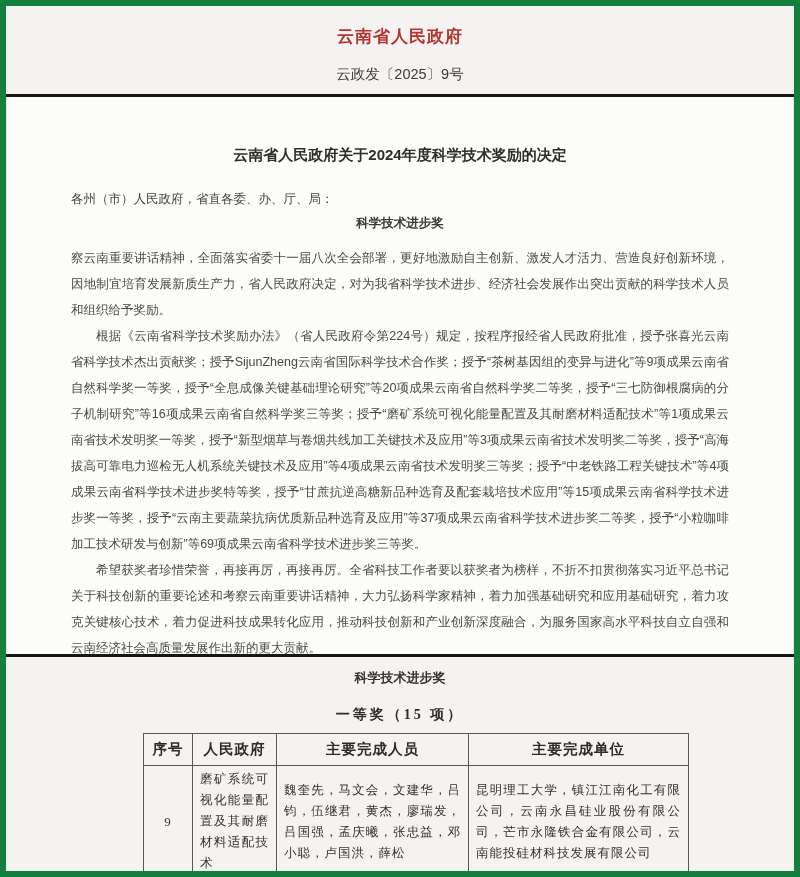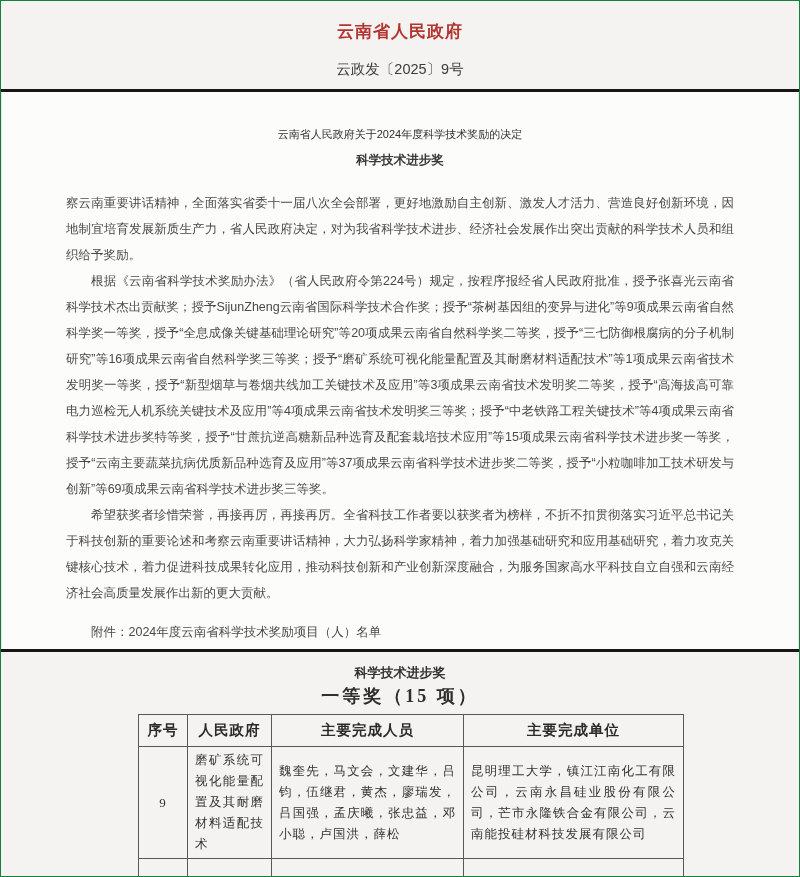--- a/index.html
+++ b/index.html
@@ -3,21 +3,21 @@
 <meta charset="utf-8">
 <style>
   * { margin: 0; padding: 0; box-sizing: border-box; }
   html, body { background: #e9e7e5; }
   .page {
     position: relative;
     width: 800px;
     height: 877px;
     margin: 0 auto;
     background: #f5f3f1;
-    border: 1px solid #15803d;
+    border: 6px solid #15803d;
     overflow: hidden;
     font-family: "Liberation Sans", "DejaVu Sans", sans-serif;
     color: #3f3e3c;
   }
 
   
   .doc-header { padding-top: 21px; text-align: center; }
   .org-name {
     font-size: 17px;
     font-weight: bold;
@@ -41,24 +41,24 @@
   
   .letter {
     height: 557px;
     background: #fcfcfb;
     border-left: 1px solid #e5e3e1;
     border-right: 1px solid #e5e3e1;
     padding: 22px 64px 0 64px;
     overflow: hidden;
   }
   .letter-title {
-    margin-top: 8px;
-    text-align: center;
-    font-size: 11px;
-    font-weight: normal;
+    margin-top: 24px;
+    text-align: center;
+    font-size: 15px;
+    font-weight: bold;
     color: #2e2d2b;
     line-height: 24px;
   }
   .salutation {
     margin-top: 22px;
     font-size: 12.5px;
     line-height: 20px;
     color: #454442;
   }
   .letter-section-heading {
@@ -68,44 +68,44 @@
     font-weight: bold;
     color: #3a3937;
     line-height: 20px;
   }
   .para {
     font-size: 12.5px;
     line-height: 26px;
     text-align: justify;
     color: #4a4947;
   }
-  .para-first { margin-top: 20px; }
+  .para-first { margin-top: 12px; }
   .para-indent { text-indent: 2em; }
   .attachment {
     margin-top: 16px;
     font-size: 12.5px;
     line-height: 20px;
     text-indent: 2em;
     color: #4a4947;
   }
 
   
   .annex { padding-top: 12px; }
   .annex-heading {
     text-align: center;
     font-size: 13px;
     font-weight: bold;
     color: #343330;
     line-height: 18px;
   }
   .annex-subheading {
-    margin-top: 2px;
+    margin-top: 16px;
     text-align: center;
     font-family: "Liberation Serif", "DejaVu Serif", serif;
-    font-size: 18px;
+    font-size: 14px;
     font-weight: bold;
     letter-spacing: 3px;
     color: #2f2e2c;
     line-height: 24px;
   }
   table.award-table {
     margin: 6px 0 0 137px;
     width: 545px;
     border-collapse: collapse;
     table-layout: fixed;
@@ -145,20 +145,21 @@
 
   <div class="doc-header">
     <div class="org-name">云南省人民政府</div>
     <div class="doc-number">云政发〔2025〕9号</div>
   </div>
 
   <div class="rule rule-top"></div>
 
   <div class="letter">
     <div class="letter-title">云南省人民政府关于2024年度科学技术奖励的决定</div>
+    <div class="salutation">各州（市）人民政府，省直各委、办、厅、局：</div>
     <div class="letter-section-heading">科学技术进步奖</div>
     <p class="para para-first">察云南重要讲话精神，全面落实省委十一届八次全会部署，更好地激励自主创新、激发人才活力、营造良好创新环境，因地制宜培育发展新质生产力，省人民政府决定，对为我省科学技术进步、经济社会发展作出突出贡献的科学技术人员和组织给予奖励。</p>
     <p class="para para-indent">根据《云南省科学技术奖励办法》（省人民政府令第224号）规定，按程序报经省人民政府批准，授予张喜光云南省科学技术杰出贡献奖；授予SijunZheng云南省国际科学技术合作奖；授予“茶树基因组的变异与进化”等9项成果云南省自然科学奖一等奖，授予“全息成像关键基础理论研究”等20项成果云南省自然科学奖二等奖，授予“三七防御根腐病的分子机制研究”等16项成果云南省自然科学奖三等奖；授予“磨矿系统可视化能量配置及其耐磨材料适配技术”等1项成果云南省技术发明奖一等奖，授予“新型烟草与卷烟共线加工关键技术及应用”等3项成果云南省技术发明奖二等奖，授予“高海拔高可靠电力巡检无人机系统关键技术及应用”等4项成果云南省技术发明奖三等奖；授予“中老铁路工程关键技术”等4项成果云南省科学技术进步奖特等奖，授予“甘蔗抗逆高糖新品种选育及配套栽培技术应用”等15项成果云南省科学技术进步奖一等奖，授予“云南主要蔬菜抗病优质新品种选育及应用”等37项成果云南省科学技术进步奖二等奖，授予“小粒咖啡加工技术研发与创新”等69项成果云南省科学技术进步奖三等奖。</p>
     <p class="para para-indent">希望获奖者珍惜荣誉，再接再厉，再接再厉。全省科技工作者要以获奖者为榜样，不折不扣贯彻落实习近平总书记关于科技创新的重要论述和考察云南重要讲话精神，大力弘扬科学家精神，着力加强基础研究和应用基础研究，着力攻克关键核心技术，着力促进科技成果转化应用，推动科技创新和产业创新深度融合，为服务国家高水平科技自立自强和云南经济社会高质量发展作出新的更大贡献。</p>
     <div class="attachment">附件：2024年度云南省科学技术奖励项目（人）名单</div>
 
   </div>
 
   <div class="rule"></div>
 

